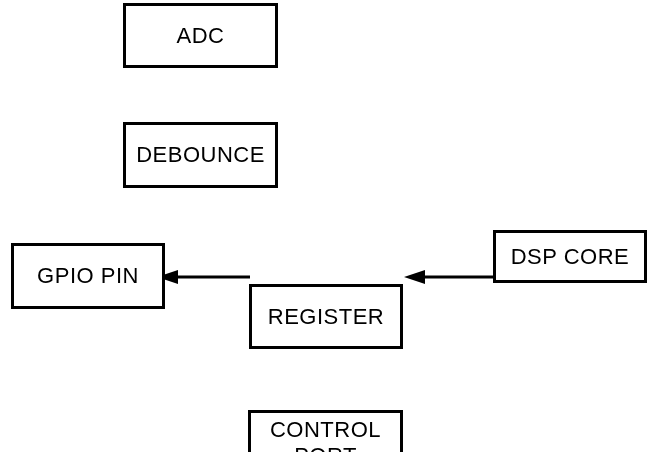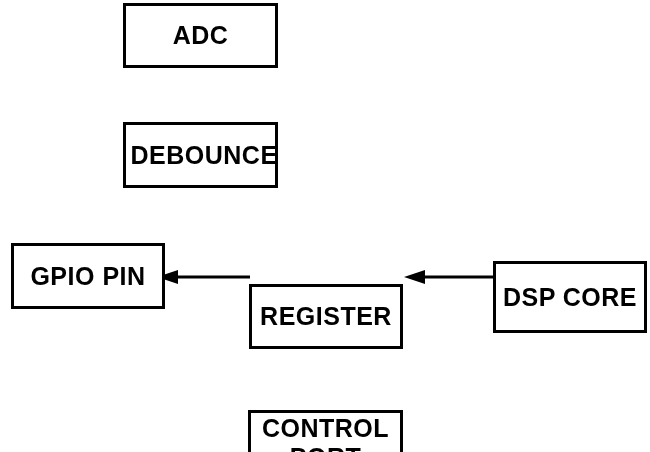--- a/index.html
+++ b/index.html
@@ -28,32 +28,32 @@
     position: absolute;
     box-sizing: border-box;
     background: #ffffff;
     border: 3px solid #000000;
     display: flex;
     align-items: center;
     justify-content: center;
     text-align: center;
   }
   .node-label {
-    font-weight: bold;
-    font-size: 25px;
+    font-weight: normal;
+    font-size: 22px;
     letter-spacing: 0.5px;
     line-height: 1.15;
     color: #000000;
     max-width: 140px;
   }
   .node-adc          { left: 123px; top: 3px;   width: 155px; height: 65px; }
   .node-debounce     { left: 123px; top: 122px; width: 155px; height: 66px; }
   .node-gpio-pin     { left: 3px;   top: 243px; width: 154px; height: 66px; margin-left: 8px; }
   .node-register     { left: 249px; top: 244px; width: 154px; height: 65px; margin-top: 40px; }
-  .node-dsp-core     { left: 493px; top: 261px; width: 154px; height: 72px; }
+  .node-dsp-core     { left: 493px; top: 230px; width: 154px; height: 53px; }
   .node-control-port { left: 248px; top: 378px; width: 155px; height: 65px; margin-top: 32px; }
 </style>
 </head>
 <body>
 
 <div class="canvas">
 
   <svg class="edges" viewBox="0 0 650 452" xmlns="http://www.w3.org/2000/svg">
     <g>
       <line x1="176" y1="277" x2="250" y2="277" stroke="#000000" stroke-width="2.8"></line>

